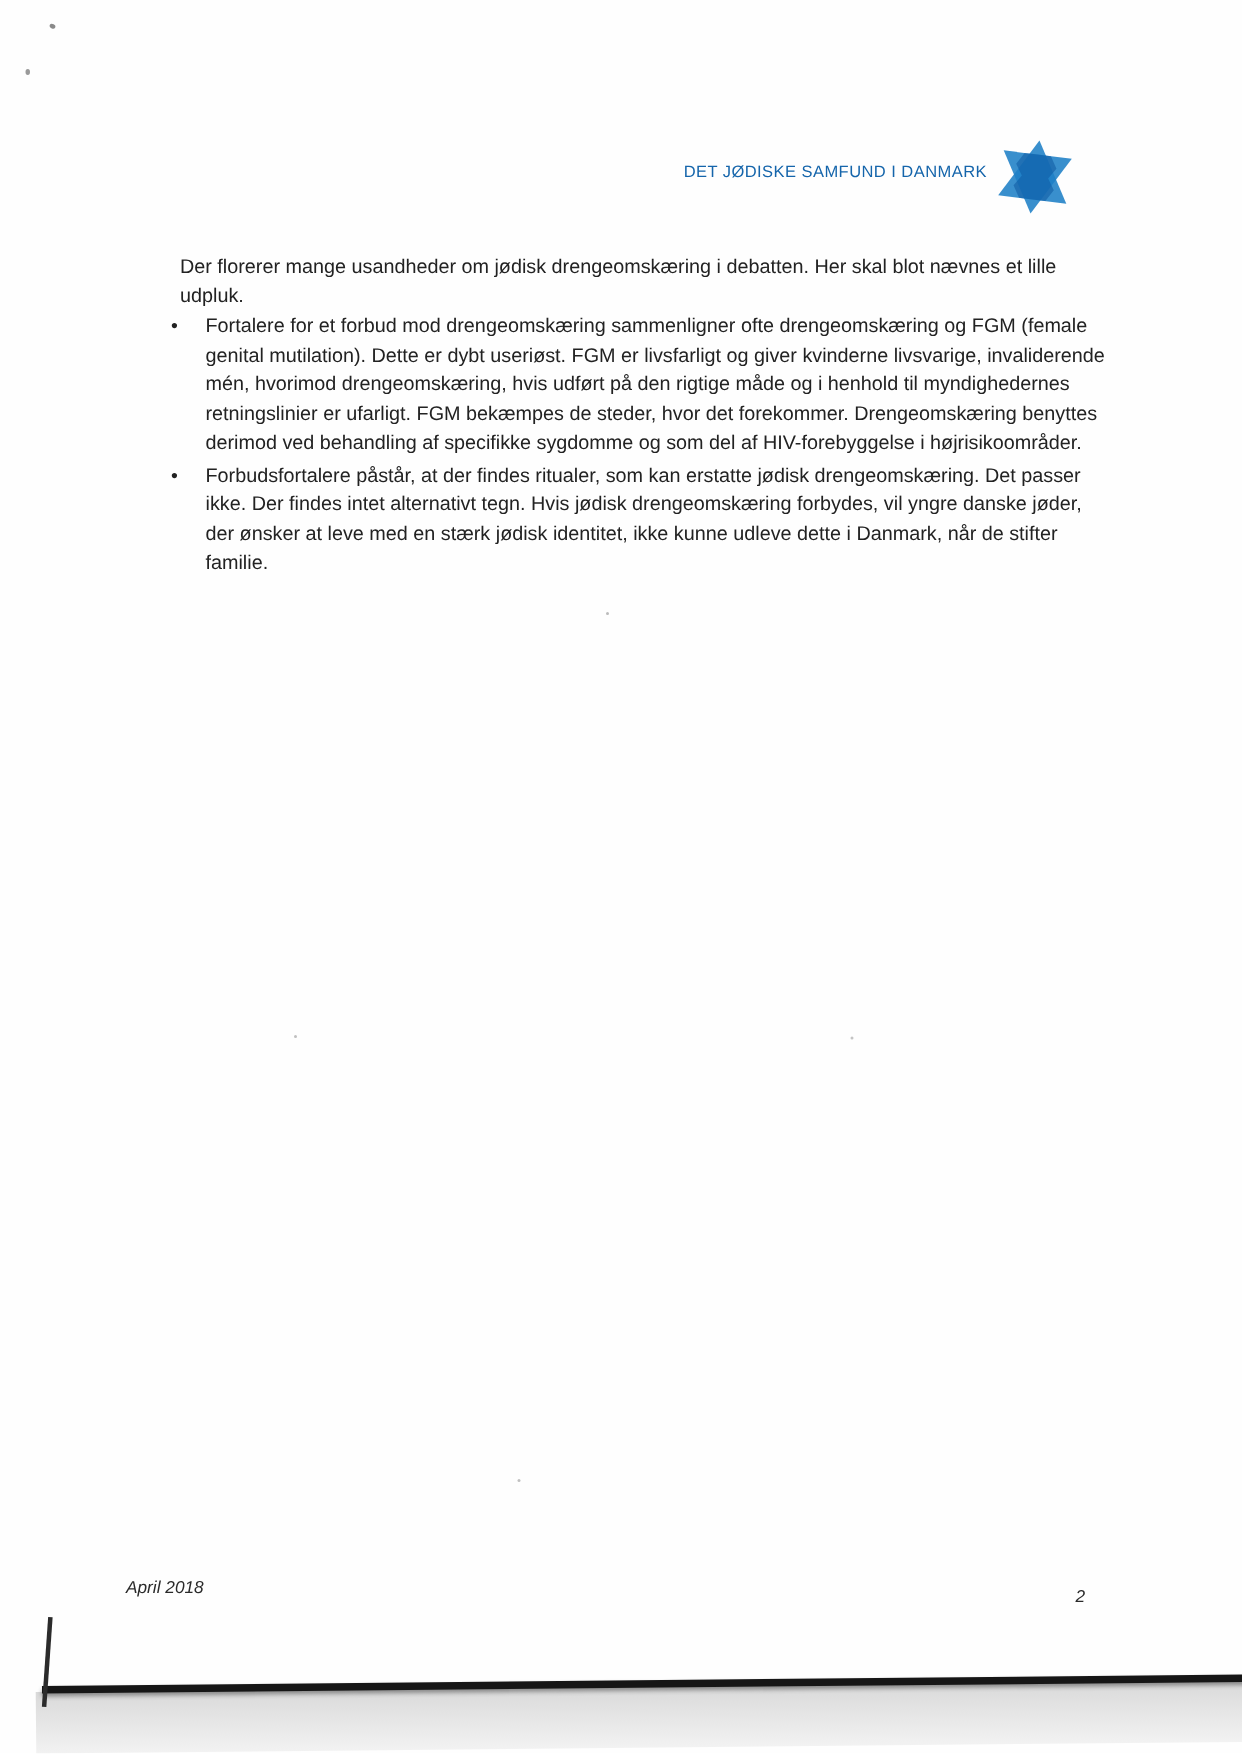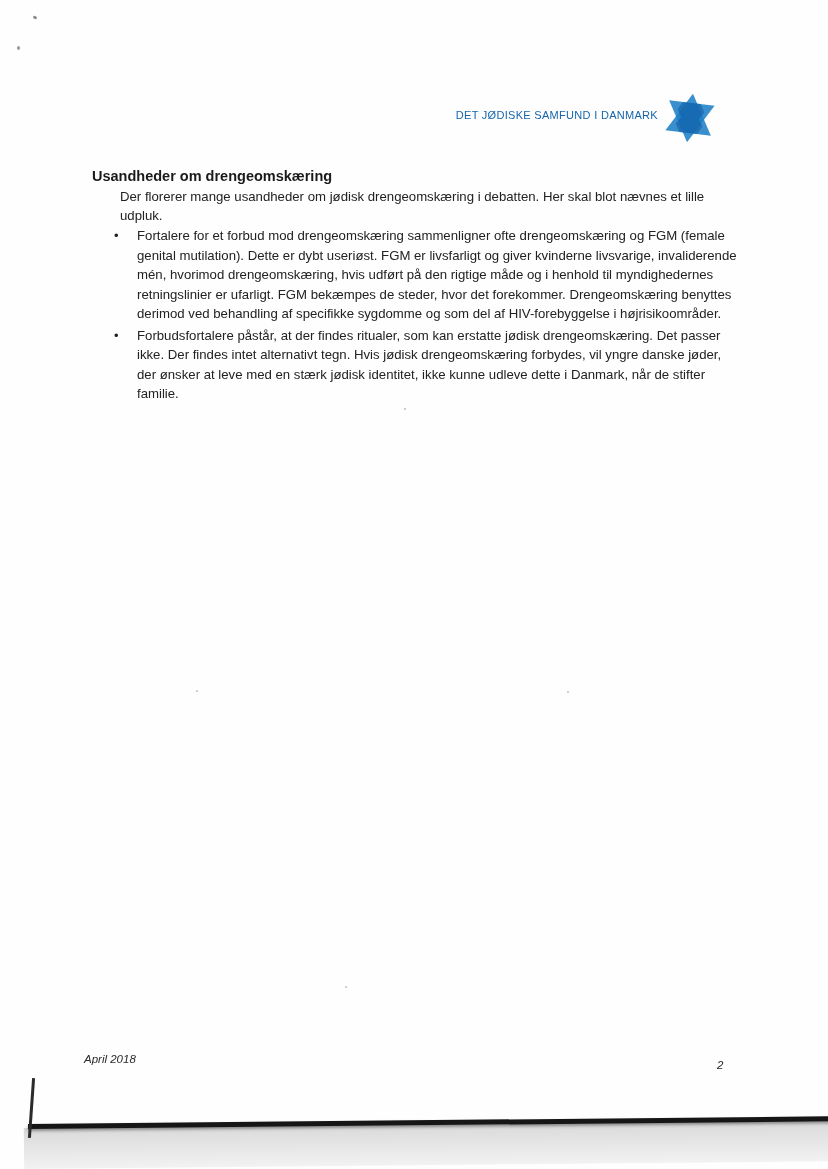--- a/index.html
+++ b/index.html
@@ -149,21 +149,20 @@
   <div class="header">
     <span class="org-name">DET JØDISKE SAMFUND I DANMARK</span>
     <svg class="logo" viewBox="0 0 100 100" aria-hidden="true">
       <polygon points="50,3 94,79 6,79" fill="#1e80c6" fill-opacity="0.88"></polygon>
       <polygon points="50,97 6,21 94,21" fill="#1e80c6" fill-opacity="0.88"></polygon>
       <polygon points="50,21 67,21 76,36 67,50 76,64 67,79 50,79 33,79 24,64 33,50 24,36 33,21" fill="#0f5aa2" fill-opacity="0.55"></polygon>
     </svg>
   </div>
 
   <div class="content">
-    <div class="doc-heading">Usandheder om drengeomskæring</div>
     <p class="intro">Der florerer mange usandheder om jødisk drengeomskæring i debatten. Her skal blot nævnes et lille udpluk.</p>
     <ul class="bullets">
       <li>
         <span class="marker">•</span>
         <span>Fortalere for et forbud mod drengeomskæring sammenligner ofte drengeomskæring og FGM (female genital mutilation). Dette er dybt useriøst. FGM er livsfarligt og giver kvinderne livsvarige, invaliderende mén, hvorimod drengeomskæring, hvis udført på den rigtige måde og i henhold til myndighedernes retningslinier er ufarligt. FGM bekæmpes de steder, hvor det forekommer. Drengeomskæring benyttes derimod ved behandling af specifikke sygdomme og som del af HIV-forebyggelse i højrisikoområder.</span>
       </li>
       <li>
         <span class="marker">•</span>
         <span>Forbudsfortalere påstår, at der findes ritualer, som kan erstatte jødisk drengeomskæring. Det passer ikke. Der findes intet alternativt tegn. Hvis jødisk drengeomskæring forbydes, vil yngre danske jøder, der ønsker at leve med en stærk jødisk identitet, ikke kunne udleve dette i Danmark, når de stifter familie.</span>
       </li>

